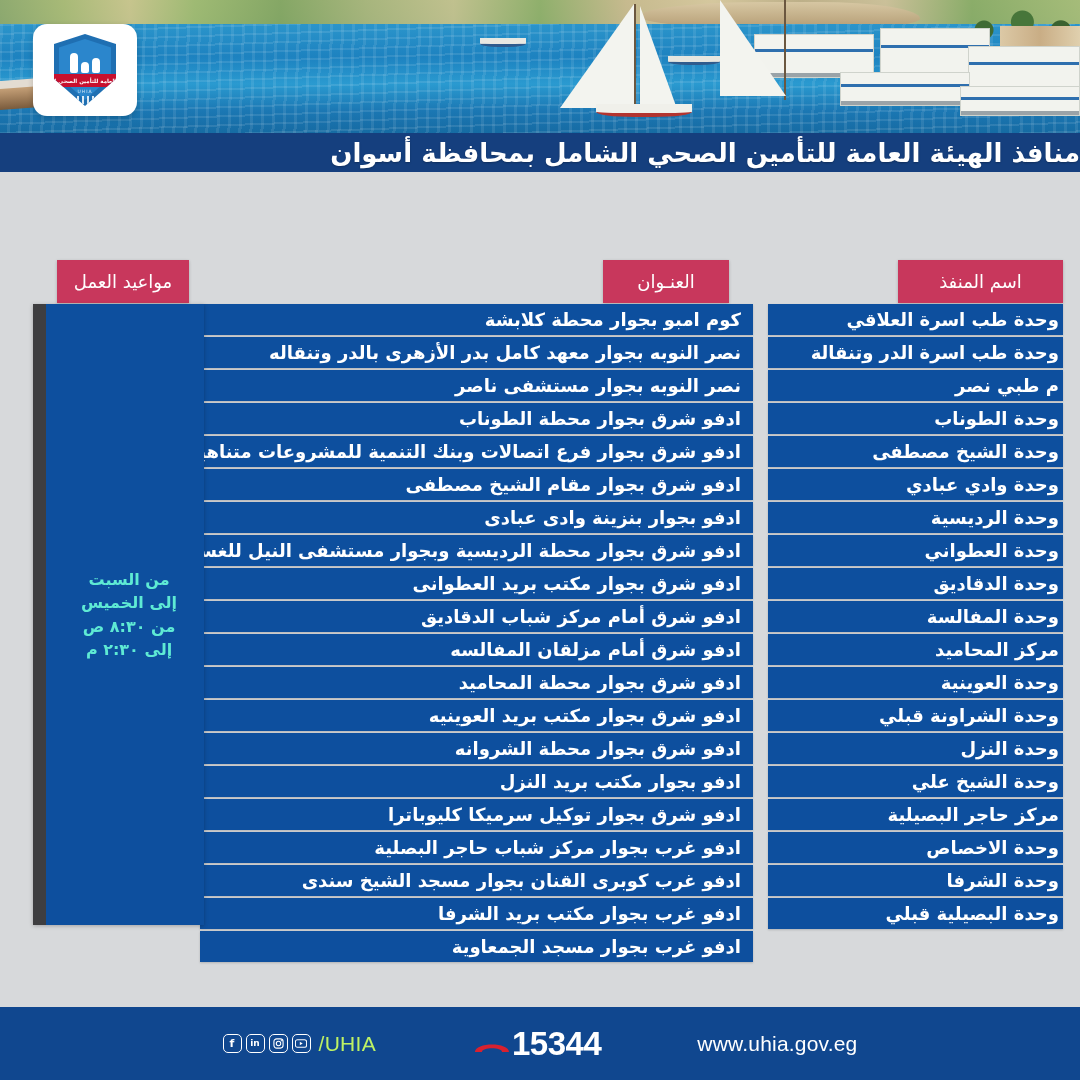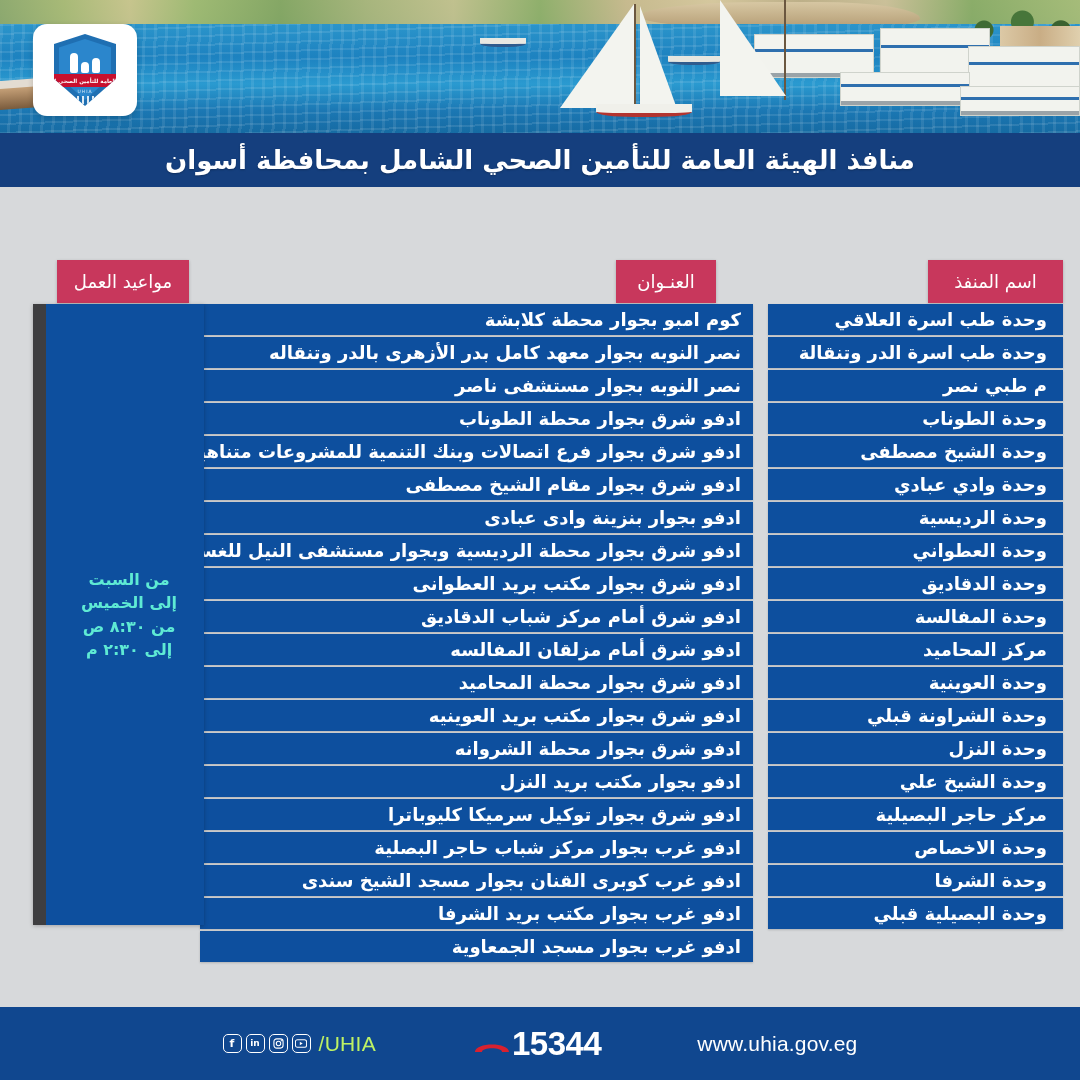--- a/index.html
+++ b/index.html
@@ -132,43 +132,43 @@
     font-size:4.5px;color:#cfe6f7;letter-spacing:1px;
   }
   .logo-bars{
     position:absolute;left:18px;right:18px;top:62px;height:8px;
     background:repeating-linear-gradient(90deg,#ffffff 0 2px,transparent 2px 5px);
     opacity:.85;
   }
 
   
   .title-band{
-    position:absolute;left:0;top:133px;width:1080px;height:54px;
+    position:absolute;left:0;top:133px;width:1080px;height:39px;
     background:#153f7e;
-    display:flex;align-items:center;justify-content:center;
+    display:flex;align-items:center;justify-content:flex-start;
   }
   .title-band h1{
     color:#ffffff;font-size:26px;font-weight:bold;letter-spacing:0;
     text-shadow:0 1px 2px rgba(0,0,0,.25);
   }
 
   
   .sheet{
     position:absolute;left:0;top:187px;width:1080px;height:820px;
     background:#d7d9db;
   }
 
   .col-head{
     position:absolute;height:43px;background:#c8375c;
     display:flex;align-items:center;justify-content:center;
     color:#fff;font-size:18px;font-weight:normal;
     box-shadow:0 1px 3px rgba(0,0,0,.22);
   }
-  #head-name{ right:17px; top:73px; width:135px; }
-  #head-addr{ right:364px; top:73px; width:100px; }
+  #head-name{ right:17px; top:73px; width:165px; }
+  #head-addr{ right:351px; top:73px; width:126px; }
   #head-hours{ right:891px; top:73px; width:132px; }
 
   
   .col-name{
     position:absolute;right:17px;top:117px;width:303px;
   }
   
   .col-addr{
     position:absolute;right:327px;top:117px;width:553px;
   }
@@ -187,21 +187,21 @@
   }
 
   .cell{
     height:31px;background:#0d4f9e;
     display:flex;align-items:center;
     color:#ffffff;font-size:18px;font-weight:bold;
     margin-bottom:2px;
     box-shadow:0 1px 2px rgba(0,0,0,.18);
     white-space:nowrap;
   }
-  .col-name .cell{ justify-content:flex-start; padding-right:16px;margin-left:8px; }
+  .col-name .cell{ justify-content:flex-start; padding-right:4px;margin-left:8px; }
   .col-addr .cell{ justify-content:flex-start; padding-right:12px; }
 
   
   .footer{
     position:absolute;left:0;top:1007px;width:1080px;height:73px;
     background:#10478f;
     display:flex;align-items:center;justify-content:center;
     direction:ltr;
   }
   .footer-inner{

